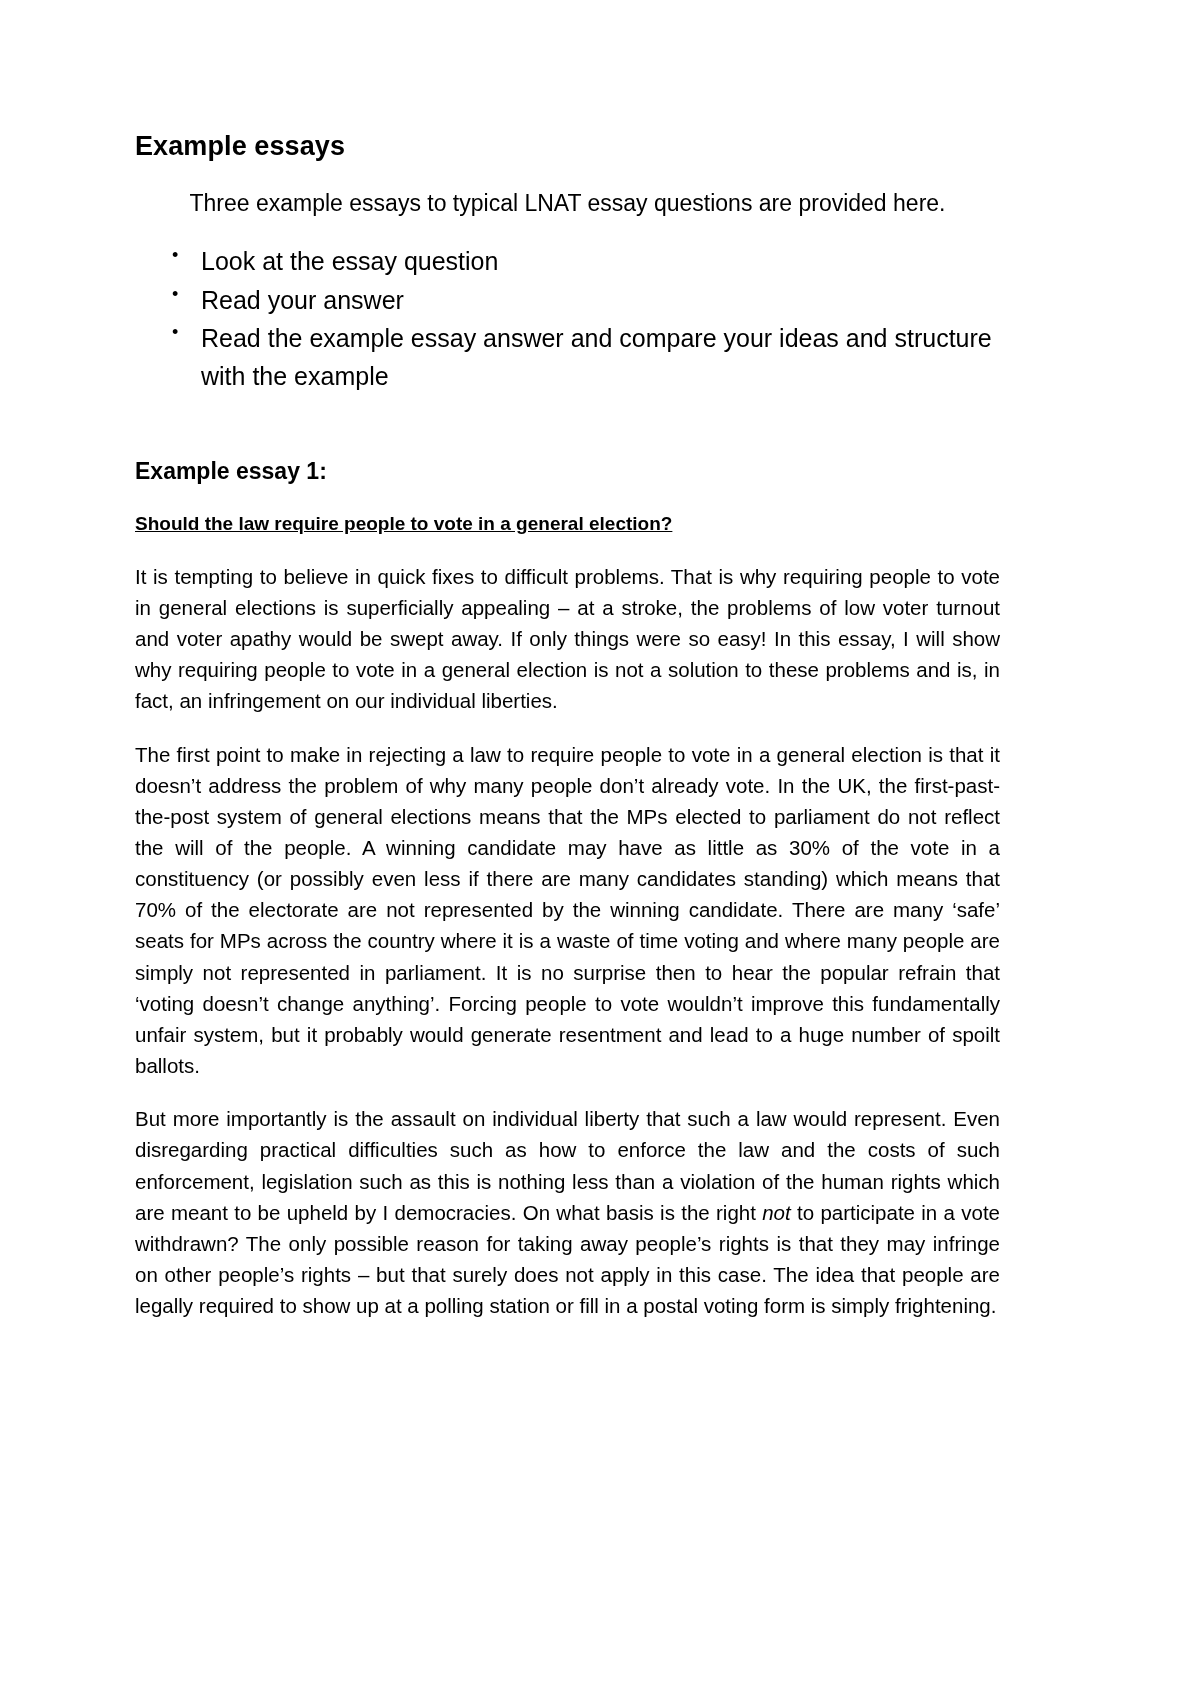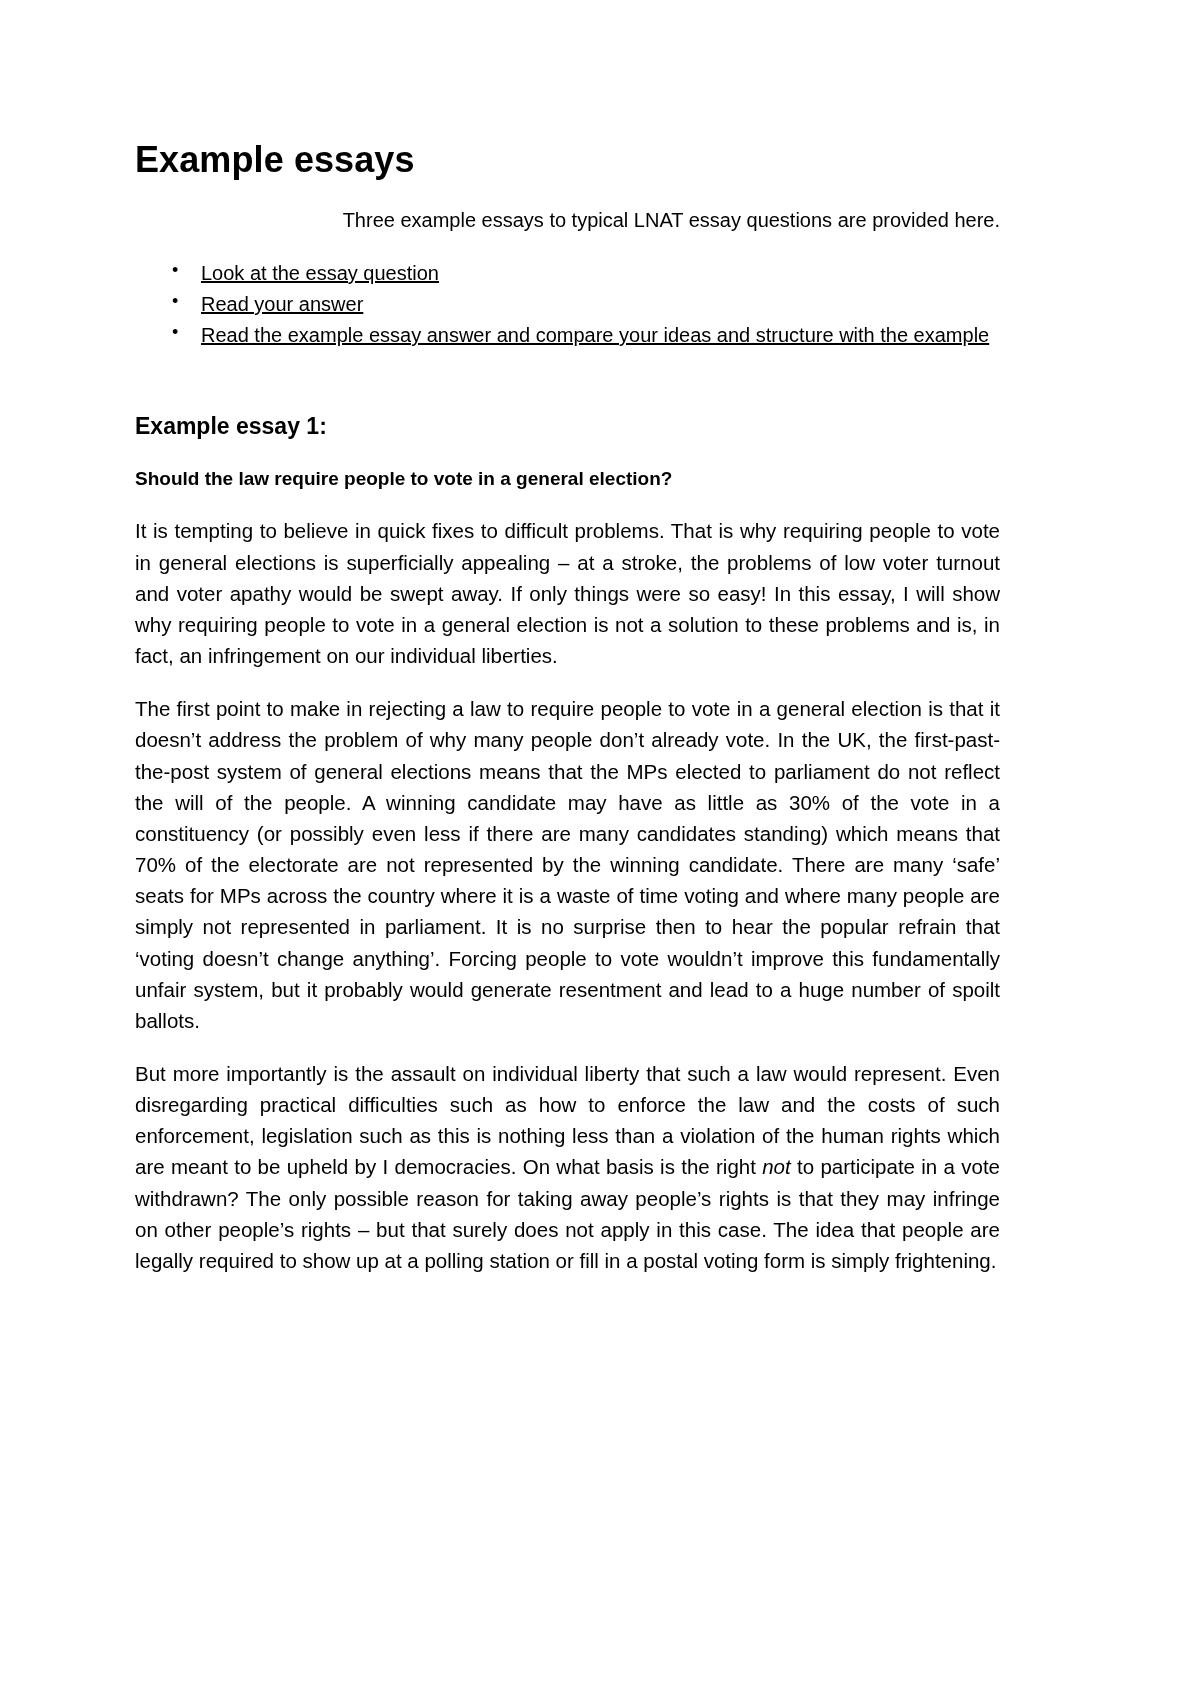--- a/index.html
+++ b/index.html
@@ -19,64 +19,64 @@
     width: 1200px;
     height: 1696px;
     background: #ffffff;
     box-sizing: border-box;
     padding: 130px 200px 60px 135px;
   }
   .doc-body {
     width: 865px;
   }
   h1.doc-title {
-    font-size: 36px;
+    font-size: 27px;
     font-weight: bold;
     line-height: 1.2;
-    margin: 8px 0 26px 0;
+    margin: 0 0 26px 0;
     letter-spacing: 0.1px;
   }
   h2.section-heading {
     font-size: 23px;
     font-weight: bold;
     line-height: 1.2;
     margin: 0 0 26px 0;
   }
   h3.question-heading {
     font-size: 19px;
     font-weight: bold;
     line-height: 1.3;
     margin: 0 0 24px 0;
+    text-decoration: underline;
   }
   p.intro {
-    font-size: 20px;
+    font-size: 23px;
     line-height: 1.35;
     margin: 0 0 24px 0;
-    text-align: right;
+    text-align: center;
   }
   p.body-para {
     font-size: 20.5px;
     line-height: 1.52;
     margin: 16px 0 22px 0;
     text-align: justify;
     text-justify: inter-word;
   }
   p.body-para:last-child { margin-bottom: 0; }
   ul.bullets {
     margin: 0 0 0 0;
     padding: 0 0 0 66px;
     list-style: none;
   }
   ul.bullets li {
     position: relative;
-    font-size: 20px;
+    font-size: 25px;
     line-height: 1.5;
     margin: 0 0 1px 0;
     padding-left: 0;
-    text-decoration: underline;
   }
   ul.bullets li::before {
     content: "\2022";
     position: absolute;
     left: -29px;
     top: -1px;
     font-size: 18px;
   }
   .spacer-lg { height: 62px; }
   em.ital { }

